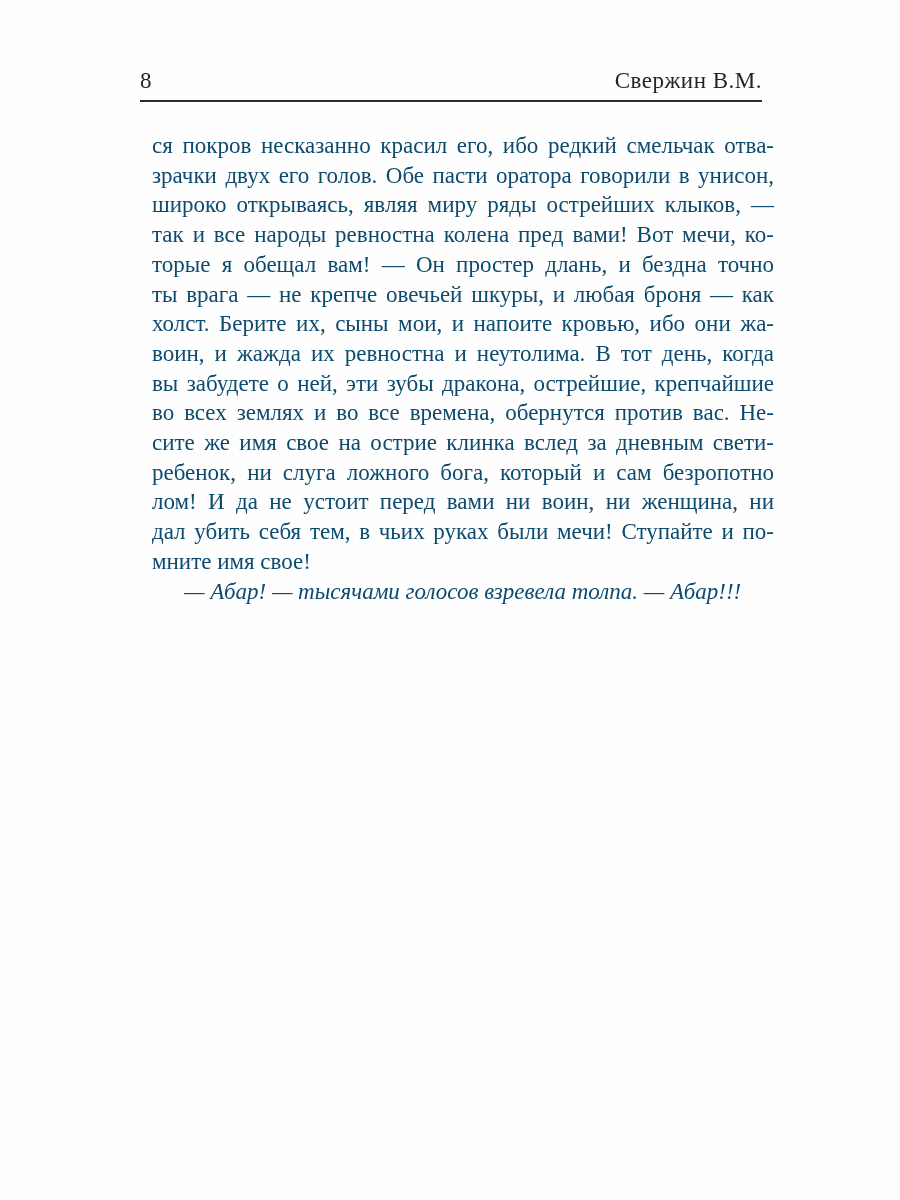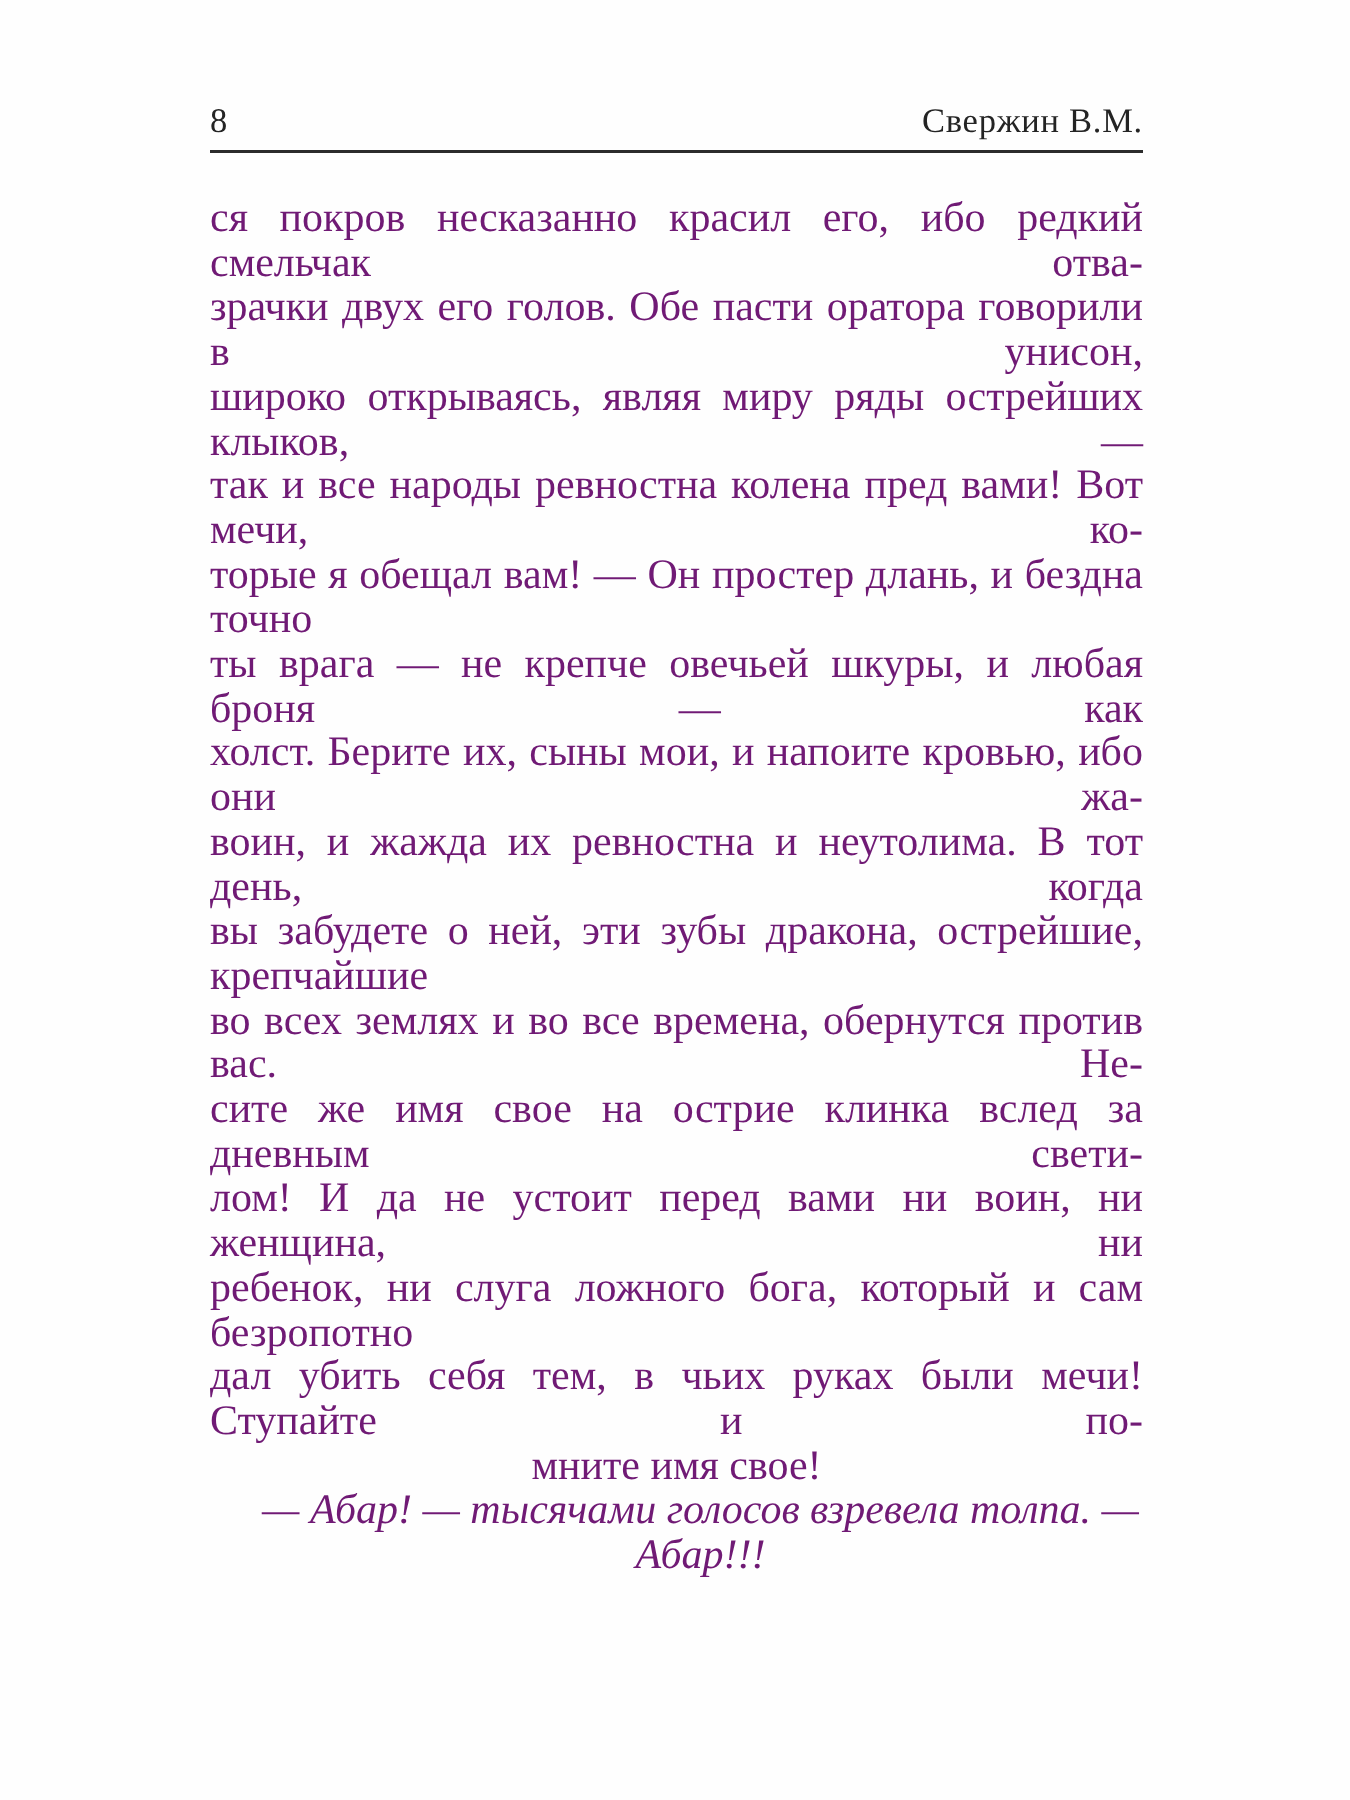--- a/index.html
+++ b/index.html
@@ -40,29 +40,29 @@
   .rule {
     position: absolute;
     left: 0;
     top: 100px;
     width: 100%;
     height: 2px;
     background: #2c2c2c;
   }
   .textblock {
     position: absolute;
-    left: 0;
+    left: 12px;
     top: 131px;
     width: 100%;
-    font-size: 28px;
+    font-size: 23px;
     line-height: 29.7px;
-    color: #701a75;
+    color: #0c4a6e;
   }
   .line {
-    text-align: center;
+    text-align: left;
     white-space: normal;
   }
   .line.j {
     text-align: justify;
     text-align-last: justify;
   }
   .line.indent {
     padding-left: 32px;
     font-style: italic;
   }
@@ -84,20 +84,20 @@
     <div class="line j">зрачки двух его голов. Обе пасти оратора говорили в унисон,</div>
     <div class="line j">широко открываясь, являя миру ряды острейших клыков, —</div>
     <div class="line j">так и все народы ревностна колена пред вами! Вот мечи, ко-</div>
     <div class="line j">торые я обещал вам! — Он простер длань, и бездна точно</div>
     <div class="line j">ты врага — не крепче овечьей шкуры, и любая броня — как</div>
     <div class="line j">холст. Берите их, сыны мои, и напоите кровью, ибо они жа-</div>
     <div class="line j">воин, и жажда их ревностна и неутолима. В тот день, когда</div>
     <div class="line j">вы забудете о ней, эти зубы дракона, острейшие, крепчайшие</div>
     <div class="line j">во всех землях и во все времена, обернутся против вас. Не-</div>
     <div class="line j">сите же имя свое на острие клинка вслед за дневным свети-</div>
+    <div class="line j">ребенок, ни слуга ложного бога, который и сам безропотно</div>
     <div class="line j">лом! И да не устоит перед вами ни воин, ни женщина, ни</div>
-    <div class="line j">ребенок, ни слуга ложного бога, который и сам безропотно</div>
     <div class="line j">дал убить себя тем, в чьих руках были мечи! Ступайте и по-</div>
     <div class="line">мните имя свое!</div>
     <div class="line indent">— Абар! — тысячами голосов взревела толпа. — Абар!!!</div>
   </div>
 
 </div>
 
 </body></html>

